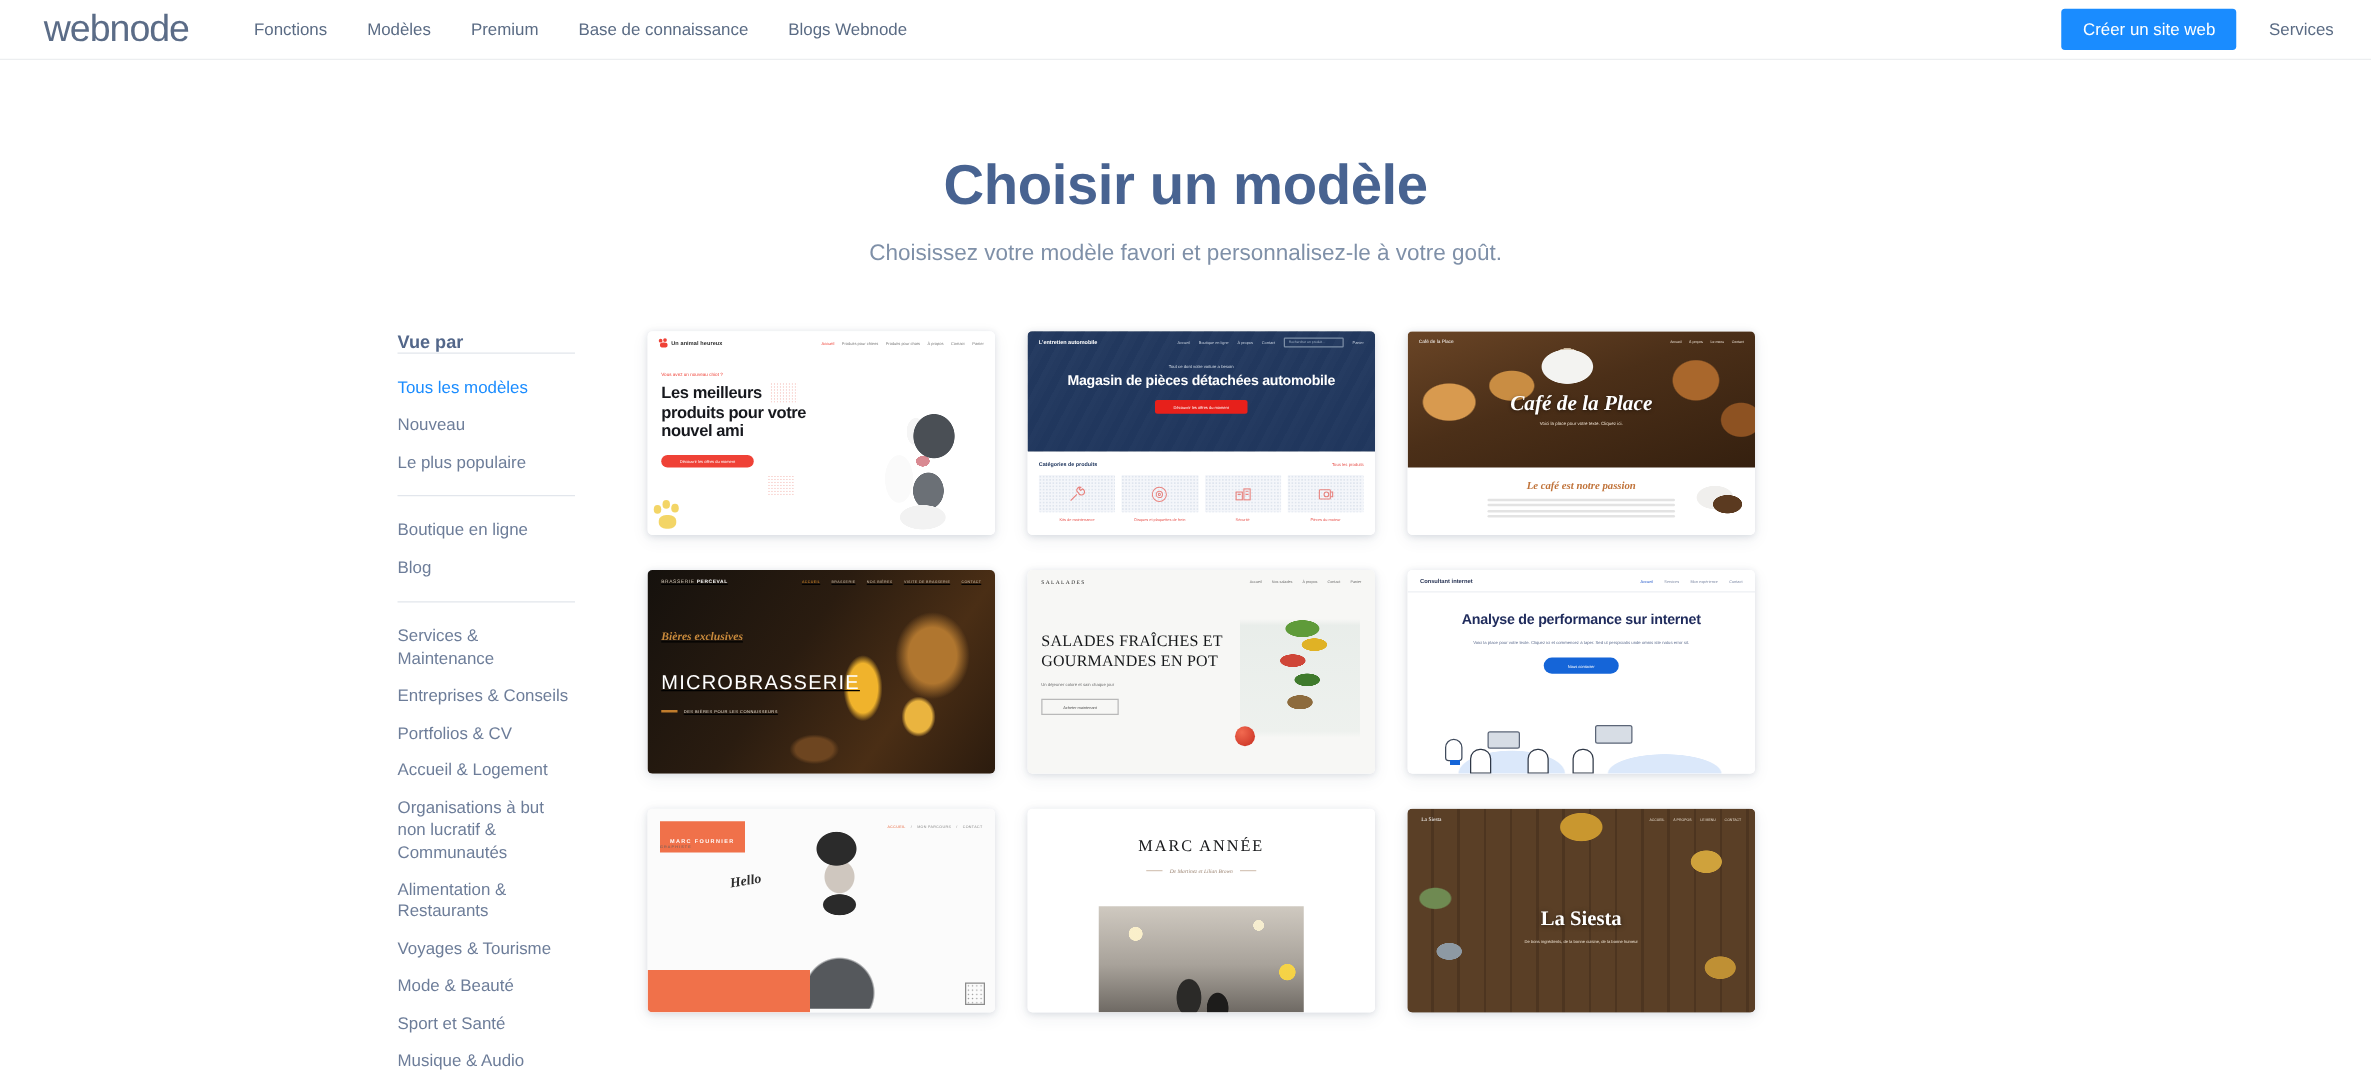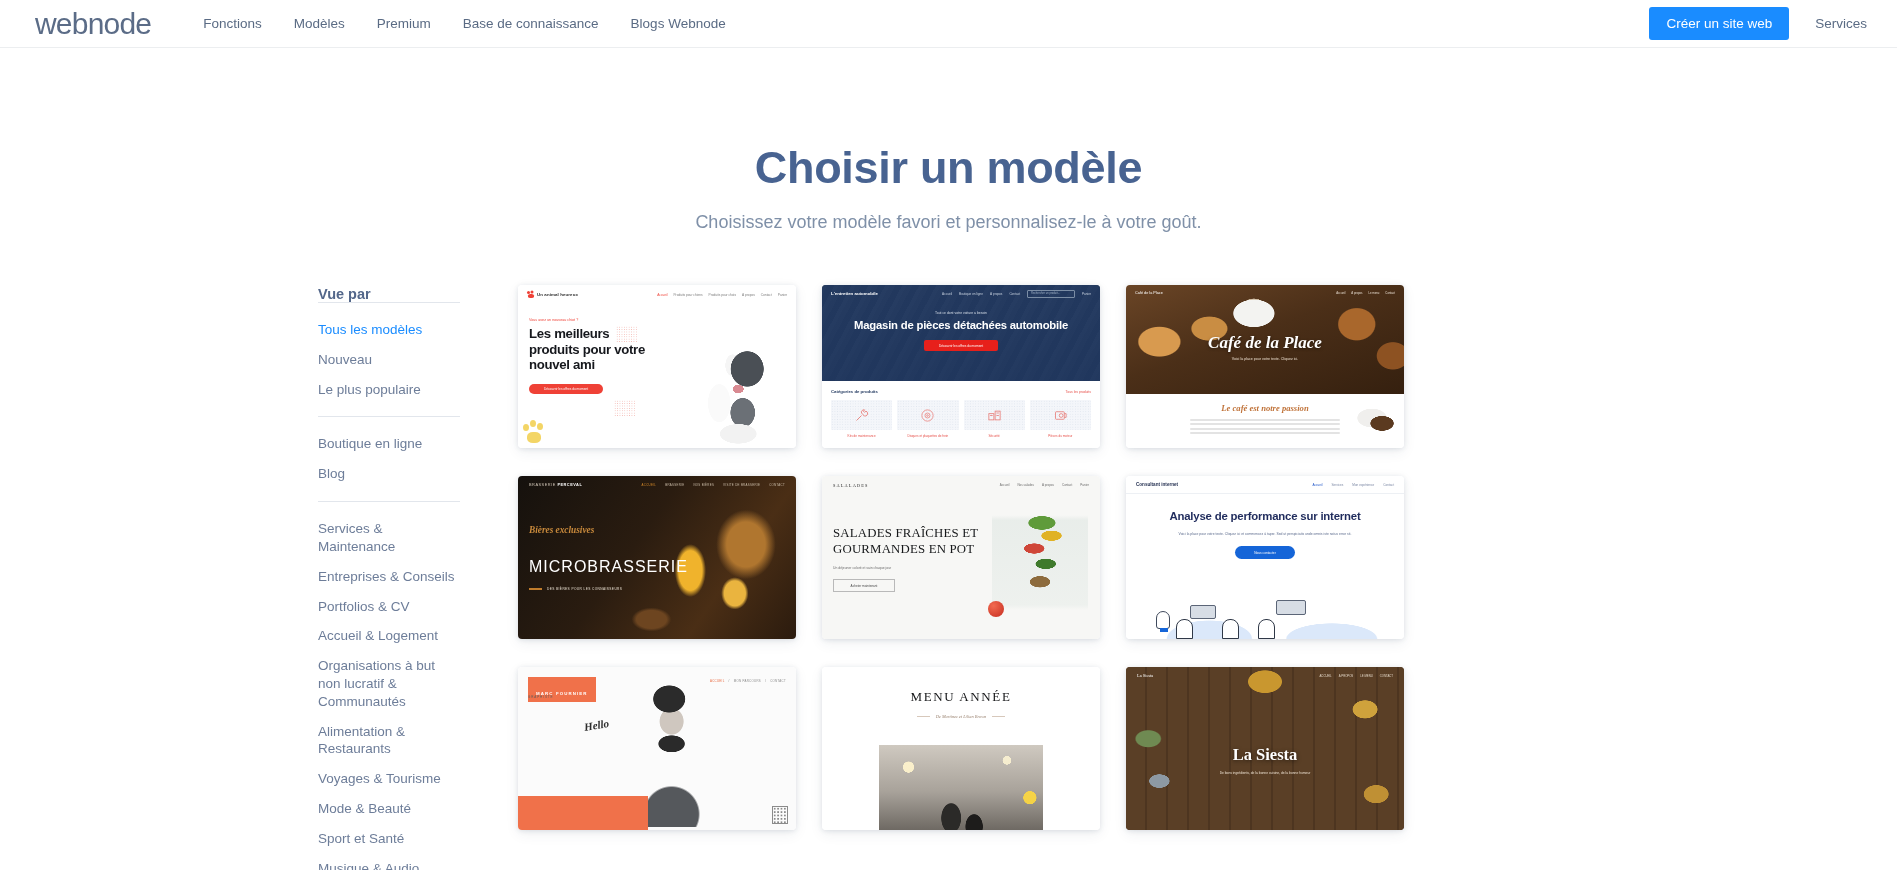--- a/index.html
+++ b/index.html
@@ -61,21 +61,20 @@
     white-space: nowrap;
   }
 
   
   .page-head { text-align: center; padding-top: 74px; }
   .page-title {
     font-size: 45px;
     font-weight: 700;
     color: #486391;
     letter-spacing: -0.3px;
-    margin-top: 20px;
   }
   .page-sub {
     font-size: 18px;
     color: #7f90a8;
     margin-top: 18px;
     font-weight: 400;
   }
 
   
   .content {
@@ -243,20 +242,21 @@
   }
 
   
   .c4 {
     background:
       radial-gradient(ellipse 48px 56px at 82% 42%, #b0762f 0 40%, transparent 62%),
       radial-gradient(ellipse 26px 44px at 62% 58%, #f0b32c 0 45%, transparent 60%),
       radial-gradient(ellipse 22px 26px at 78% 72%, #eab43f 0 48%, transparent 62%),
       radial-gradient(ellipse 30px 18px at 48% 88%, #6d4520 0 50%, transparent 66%),
       linear-gradient(125deg,#15110d 0%,#2a1c10 42%,#4a2e15 72%,#2b1b0e 100%);
+    text-decoration: underline;
   }
   .c4 .bar { height:17px; display:flex; align-items:center; padding:0 11px; }
   .c4 .lg { font-size:3.9px; color:#cfc4b5; letter-spacing:.5px; }
   .c4 .lg b { color:#fff; }
   .c4 .nav { margin-left:auto; display:flex; gap:9px; }
   .c4 .nav span { font-size:2.9px; color:#cdbfab; letter-spacing:.3px; }
   .c4 .nav span.act { color:#d98c2a; }
   .c4 .htxt { padding: 32px 0 0 11px; position:relative; z-index:2; }
   .c4 .kick {
     font-family:"Liberation Serif", serif; font-style:italic; font-weight:700;
@@ -686,21 +686,21 @@
           </div>
           <div class="man"></div>
           <div class="hello">Hello</div>
           <div class="band"></div>
           <div class="grid-ic"></div>
         </div>
       </div>
 
       <div class="tpl-card">
         <div class="tpl-inner c8">
-          <h3>MENU ANNÉE</h3>
+          <h3>MARC ANNÉE</h3>
           <div class="byline">
             <i></i>
               <span>De Martinez et Lilian Brown</span>
               <i></i>
           </div>
           <div class="photo"></div>
         </div>
       </div>
 
       <div class="tpl-card">

